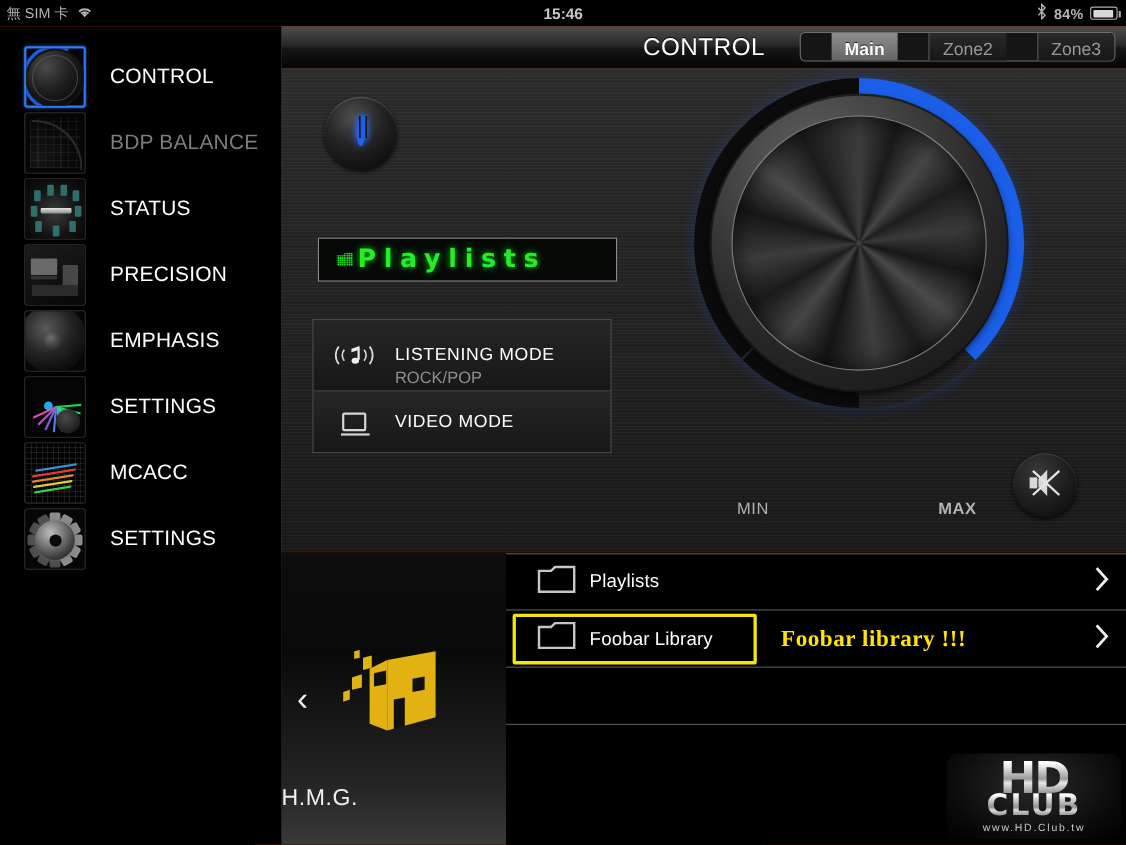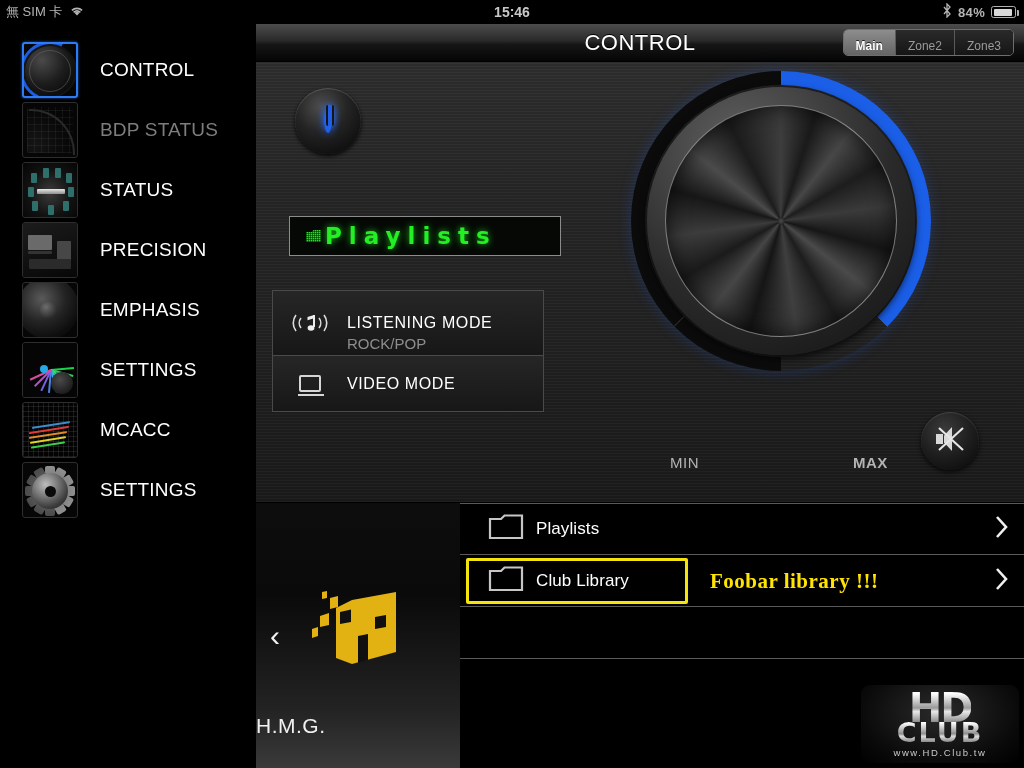--- a/index.html
+++ b/index.html
@@ -83,22 +83,22 @@
   
   .header{ position:absolute; left:256px; top:24px; width:768px; height:38px;
            background:linear-gradient(#4c4c4c 0%, #2a2a2a 45%, #161616 55%, #050505 100%);
            border-bottom:1px solid #000; }
   .header-title{ position:absolute; left:0; top:0; width:768px; height:38px;
            display:flex; align-items:center; justify-content:center;
            font-size:22px; color:#fff; letter-spacing:.5px; text-shadow:0 -1px 0 #000; }
   .seg{ position:absolute; right:10px; top:5px; height:27px; display:flex;
         border:1px solid #6e6e6e; border-radius:5px; overflow:hidden; background:#151515; }
   .seg div{ padding:16px 12px; height:25px; display:flex; align-items:center; justify-content:center;
-        font-size:12px; color:#9a9a9a; border-left:1px solid #5a5a5a;
-        background:linear-gradient(#2a2a2a,#101010); }
+        font-size:16px; color:#9a9a9a; border-left:1px solid #5a5a5a;
+        background:linear-gradient(#2a2a2a,#101010);margin-left:28px; }
   .seg div:first-child{ border-left:none; }
   .seg div.on{ color:#fff; font-weight:bold; background:linear-gradient(#8d8d8d,#5a5a5a); text-shadow:0 -1px 0 #222; }
 
   
   .panel{ position:absolute; left:256px; top:62px; width:768px; height:441px;
           background:
             repeating-linear-gradient(0deg, rgba(255,255,255,.028) 0 1px, rgba(0,0,0,.05) 1px 3px),
             linear-gradient(180deg,#2e2e2e 0%, #262626 30%, #222 60%, #1a1a1a 100%);
           border-bottom:1px solid #000; }
 
@@ -118,21 +118,21 @@
         background:#060806; border:1px solid #8c8c8c; display:flex; align-items:center; }
   .lcd-folder{ width:15px; height:12px; margin-left:16px; flex:0 0 15px;
         background:#1ae81a; box-shadow:0 0 5px rgba(26,232,26,.75);
         clip-path:polygon(0 2px,6px 2px,7.5px 0,15px 0,15px 12px,0 12px);
         background-image:repeating-linear-gradient(0deg, rgba(0,0,0,.45) 0 1px, transparent 1px 2px),
                          repeating-linear-gradient(90deg, rgba(0,0,0,.45) 0 1px, transparent 1px 2px); }
   .lcd-text{ margin-left:4px; font-size:23px; font-weight:bold; letter-spacing:7px; color:#24ef24;
         text-shadow:0 0 7px rgba(30,240,30,.8); font-family:"DejaVu Sans", sans-serif; }
 
   
-  .modebox{ position:absolute; left:16px; top:228px; width:272px;border-radius:25px; }
+  .modebox{ position:absolute; left:28px; top:228px; width:272px;border-radius:25px; }
   .modebtn{ position:relative; height:56px; background:linear-gradient(#262626,#171717);
         border:1px solid #4a4a4a; display:flex; align-items:center; }
   .modebtn + .modebtn{ border-top:none; }
   .modebtn .mi{ width:74px; flex:0 0 74px; display:flex; align-items:center; justify-content:center; color:#e6e6e6; }
   .modebtn .mlabel{ font-size:16px; color:#fff; letter-spacing:.6px; }
   .modebtn .msub{ position:absolute; left:74px; right:0; bottom:3px; font-size:15px; color:#8e8e8e; }
   .modebtn.tall{ height:66px; }
   .mono-ico{ width:22px; height:17px; border:2px solid #d6d6d6; border-radius:2px; position:relative; }
   .mono-ico::after{ content:""; position:absolute; left:-3px; bottom:-6px; width:26px; height:2px; background:#d6d6d6; }
 
@@ -247,21 +247,21 @@
       <div class="nav-thumb">
           <div class="ic-knob"></div>
         </div>
       <div class="nav-label">CONTROL</div>
     </div>
 
     <div class="nav-item dim" style="top:76px">
       <div class="nav-thumb">
           <div class="ic-bdp"></div>
         </div>
-      <div class="nav-label">BDP STATUS</div>
+      <div class="nav-label">BDP BALANCE</div>
     </div>
 
     <div class="nav-item" style="top:136px">
       <div class="nav-thumb">
         <div class="ic-status">
           <i style="left:8px;top:10px"></i>
             <i style="left:20px;top:5px"></i>
             <i style="left:32px;top:5px"></i>
           <i style="left:43px;top:10px"></i>
             <i style="left:5px;top:24px"></i>
@@ -447,21 +447,21 @@
             </svg>
         </span>
       </div>
 
       <div class="row">
         <span class="folder">
           <svg width="38" height="28" viewBox="0 0 38 28">
             <path d="M2 6 H13 L16.5 2.5 H34 V25 H2 Z" fill="none" stroke="#c6c6c6" stroke-width="2.2"></path>
           </svg>
         </span>
-        <span class="rlabel">Club Library</span>
+        <span class="rlabel">Foobar Library</span>
         <span class="hl-box"></span>
         <span class="annot">Foobar library !!!</span>
         <span class="chev">
           <svg width="16" height="26" viewBox="0 0 16 26">
               <path d="M3 3 L12 13 L3 23" stroke="#f0f0f0" stroke-width="2.6" fill="none"></path>
             </svg>
         </span>
       </div>
 
 

